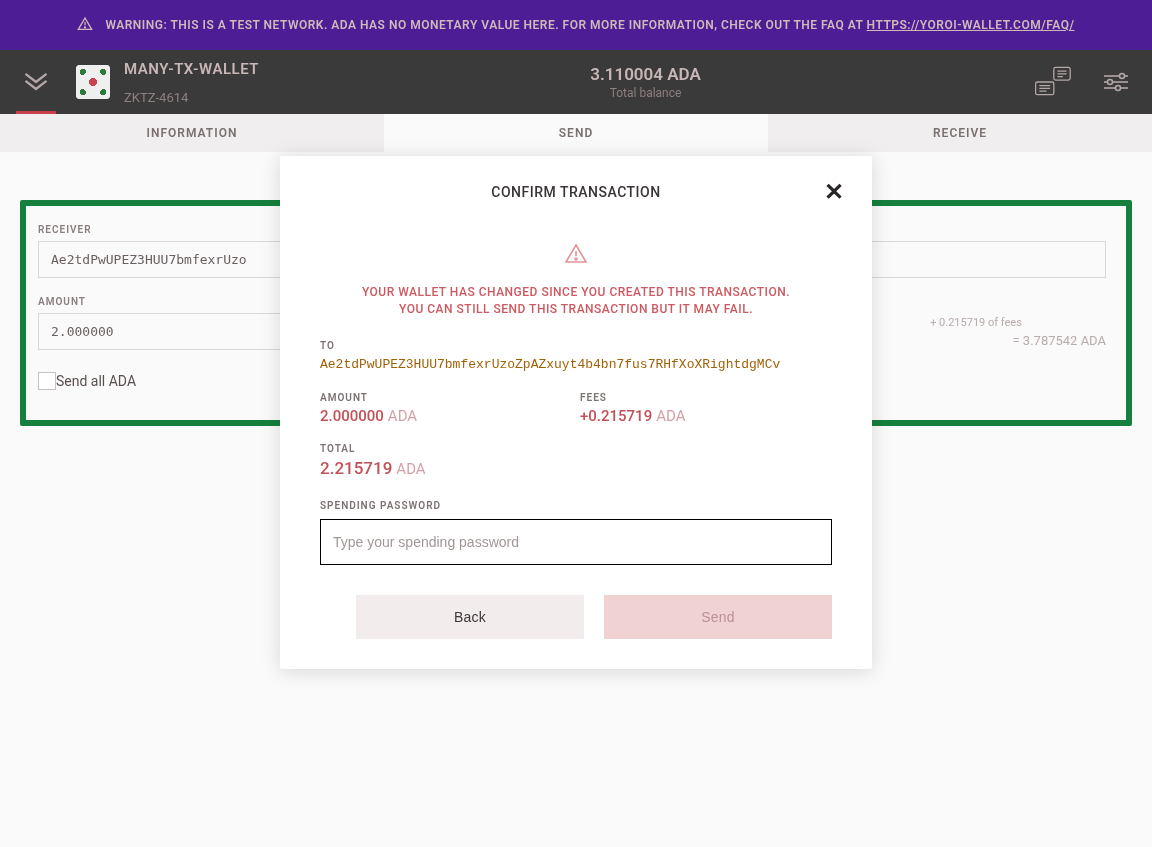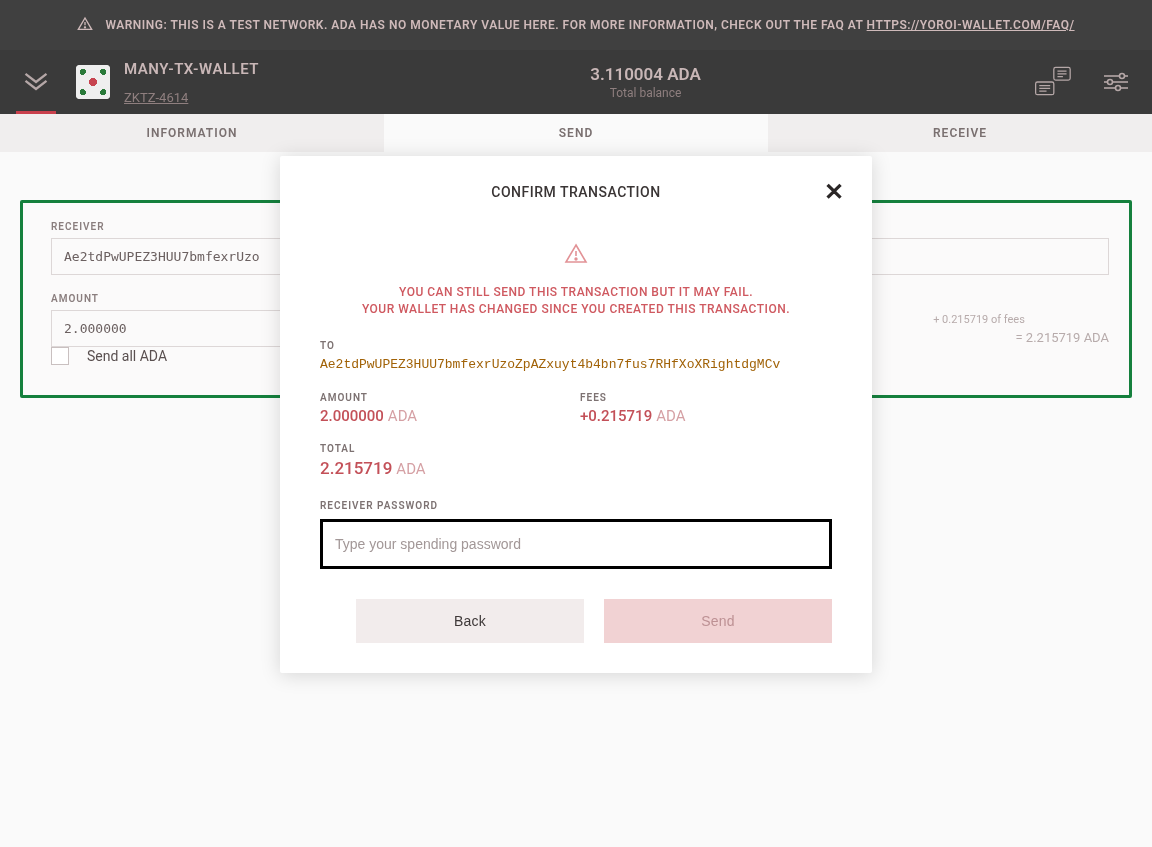--- a/index.html
+++ b/index.html
@@ -5,21 +5,21 @@
 * { box-sizing: border-box; margin: 0; padding: 0; }
 body {
   font-family: -apple-system, BlinkMacSystemFont, "Segoe UI", Roboto, sans-serif;
   background: #fafafa;
   width: 1152px;
   height: 847px;
   overflow: hidden;
   position: relative;
 }
 .warning-banner {
-  background: #404040;
+  background: #4c1d95;
   color: #cfbaba;
   padding: 6px 20px;
   font-size: 12px;
   letter-spacing: 0.5px;
   text-align: center;
   font-weight: 600;
   display: flex;
   align-items: center;
   justify-content: center;
   min-height: 50px;
@@ -71,21 +71,21 @@
   background:
     radial-gradient(circle at 50% 50%, #c74450 0 4px, transparent 4px),
     radial-gradient(circle at 20% 20%, #2a7a3a 0 3px, transparent 3px),
     radial-gradient(circle at 80% 20%, #2a7a3a 0 3px, transparent 3px),
     radial-gradient(circle at 20% 80%, #2a7a3a 0 3px, transparent 3px),
     radial-gradient(circle at 80% 80%, #2a7a3a 0 3px, transparent 3px),
     #efefef;
 }
 .wallet-name-block { display: flex; flex-direction: column; }
 .wallet-name { color: #c9b7b7; font-weight: 600; font-size: 15px; letter-spacing: 0.5px; }
-.wallet-sub { color: #8f7f7f; font-size: 13px; margin-top: 12px; text-decoration: underline; }
+.wallet-sub { color: #8f7f7f; font-size: 13px; margin-top: 12px; }
 .balance-block { margin: 4px auto; text-align: center; }
 .balance-amount { color: #c9b7b7; font-weight: 600; font-size: 17px; }
 .balance-label { color: #8f7f7f; font-size: 12px; margin-top: 2px; }
 .header-actions { display: flex; gap: 24px; align-items: center; }
 .header-icon { width: 40px; height: 24px; display:flex; align-items:center; justify-content:center; }
 .tabs {
   display: flex;
   background: #f0eeee;
   height: 38px;
 }
@@ -99,23 +99,23 @@
   color: #7a7070;
   font-weight: 600;
   cursor: pointer;
 }
 .tab.active {
   background: #fafafa;
 }
 .send-form {
   margin: 48px 20px 0 20px;
   background: #fbfafa;
-  border: 3px solid #15803d;
+  border: 6px solid #15803d;
   border-radius: 2px;
-  padding: 18px 20px 30px 28px;
+  padding: 18px 20px 30px 12px;
 }
 .form-label {
   font-size: 10px;
   letter-spacing: 1px;
   color: #8a7e7e;
   font-weight: 600;
   margin-bottom: 6px;
 }
 .form-input {
   width: 100%;
@@ -129,21 +129,21 @@
 .amount-row {
   display: flex;
   align-items: center;
   margin-top: 18px;
 }
 .amount-col { flex:1; }
 .amount-input-wrap { display:flex; align-items:center; gap:12px; }
 .amount-input-wrap .form-input { flex:1; }
 .fees-text { color:#b7abab; font-size:11px; margin-bottom:4px; text-align:center; width:260px; }
 .total-text { color:#b7abab; font-size:13px; text-align:right; width:260px; }
-.send-all-row { display:flex; align-items:center; gap:18px; }
+.send-all-row { display:flex; align-items:center; margin-top:22px; gap:0; }
 .checkbox { width:18px; height:18px; border:1px solid #c9c0c0; background:#fff; }
 .send-all-label { color:#5a5050; font-size:14px; }
 
 .modal-backdrop {
   position: absolute;
   inset: 0;
   background: rgba(255,255,255,0.0);
   display: flex;
   justify-content: center;
   padding-top: 156px;
@@ -202,21 +202,21 @@
   word-break: break-all;
 }
 .modal-row { display:flex; gap:60px; margin-bottom:18px; }
 .modal-col { min-width: 200px; }
 .modal-value { font-size:15px; margin-top:4px; }
 .modal-value .num { color:#c35058; font-weight:500; }
 .modal-value .unit { color:#d5a0a4; font-weight:400; margin-left:4px; }
 .modal-total .num { font-size:17px; }
 .password-input {
   width:100%;
-  border:3px solid #000000;
+  border:1px solid #000000;
   padding: 14px 12px;
   font-size:14px;
   margin-top: 8px;
   margin-bottom: 30px;
   color:#555;
 }
 .password-input::placeholder { color:#a29797; }
 .modal-buttons { display:flex; gap:20px; }
 .btn {
   flex:1;
@@ -296,21 +296,21 @@
 <div class="send-form">
   <div class="form-label">RECEIVER</div>
   <input class="form-input" value="Ae2tdPwUPEZ3HUU7bmfexrUzo" style="">
   <div class="amount-row">
     <div class="amount-col">
       <div class="form-label">AMOUNT</div>
       <div class="amount-input-wrap">
         <input class="form-input" value="2.000000" style="">
         <div>
           <div class="fees-text">+ 0.215719 of fees</div>
-          <div class="total-text">= 2.215719 ADA</div>
+          <div class="total-text">= 3.787542 ADA</div>
         </div>
       </div>
     </div>
   </div>
   <div class="send-all-row">
     <div class="checkbox"></div>
     <div class="send-all-label">Send all ADA</div>
   </div>
 </div>
 
@@ -320,22 +320,22 @@
     <div class="modal-close">✕</div>
 
     <div class="modal-warn-icon">
       <svg width="26" height="24" viewBox="0 0 24 24" fill="none" stroke="#e29296" stroke-width="1.6">
         <path d="M12 3 L22 20 L2 20 Z"></path>
           <line x1="12" y1="9" x2="12" y2="14"></line>
           <circle cx="12" cy="17" r="0.9" fill="#e29296"></circle>
       </svg>
     </div>
     <div class="modal-warn-text">
+      <div>YOUR WALLET HAS CHANGED SINCE YOU CREATED THIS TRANSACTION.</div>
       <div>YOU CAN STILL SEND THIS TRANSACTION BUT IT MAY FAIL.</div>
-      <div>YOUR WALLET HAS CHANGED SINCE YOU CREATED THIS TRANSACTION.</div>
     </div>
 
     <div style="padding: 0 10px;">
       <div class="modal-section-label">TO</div>
       <div class="modal-address">Ae2tdPwUPEZ3HUU7bmfexrUzoZpAZxuyt4b4bn7fus7RHfXoXRightdgMCv</div>
 
       <div class="modal-row">
         <div class="modal-col">
           <div class="modal-section-label">AMOUNT</div>
           <div class="modal-value">
@@ -348,21 +348,21 @@
             <span class="num">+0.215719</span><span class="unit">ADA</span>
           </div>
         </div>
       </div>
 
       <div class="modal-section-label">TOTAL</div>
       <div class="modal-value modal-total" style="margin-bottom:22px;">
         <span class="num">2.215719</span><span class="unit">ADA</span>
       </div>
 
-      <div class="modal-section-label">RECEIVER PASSWORD</div>
+      <div class="modal-section-label">SPENDING PASSWORD</div>
       <input type="password" class="password-input" placeholder="Type your spending password" style="">
 
       <div class="modal-buttons">
         <button class="btn btn-back">Back</button>
         <button class="btn btn-send">Send</button>
       </div>
     </div>
   </div>
 </div>
 

